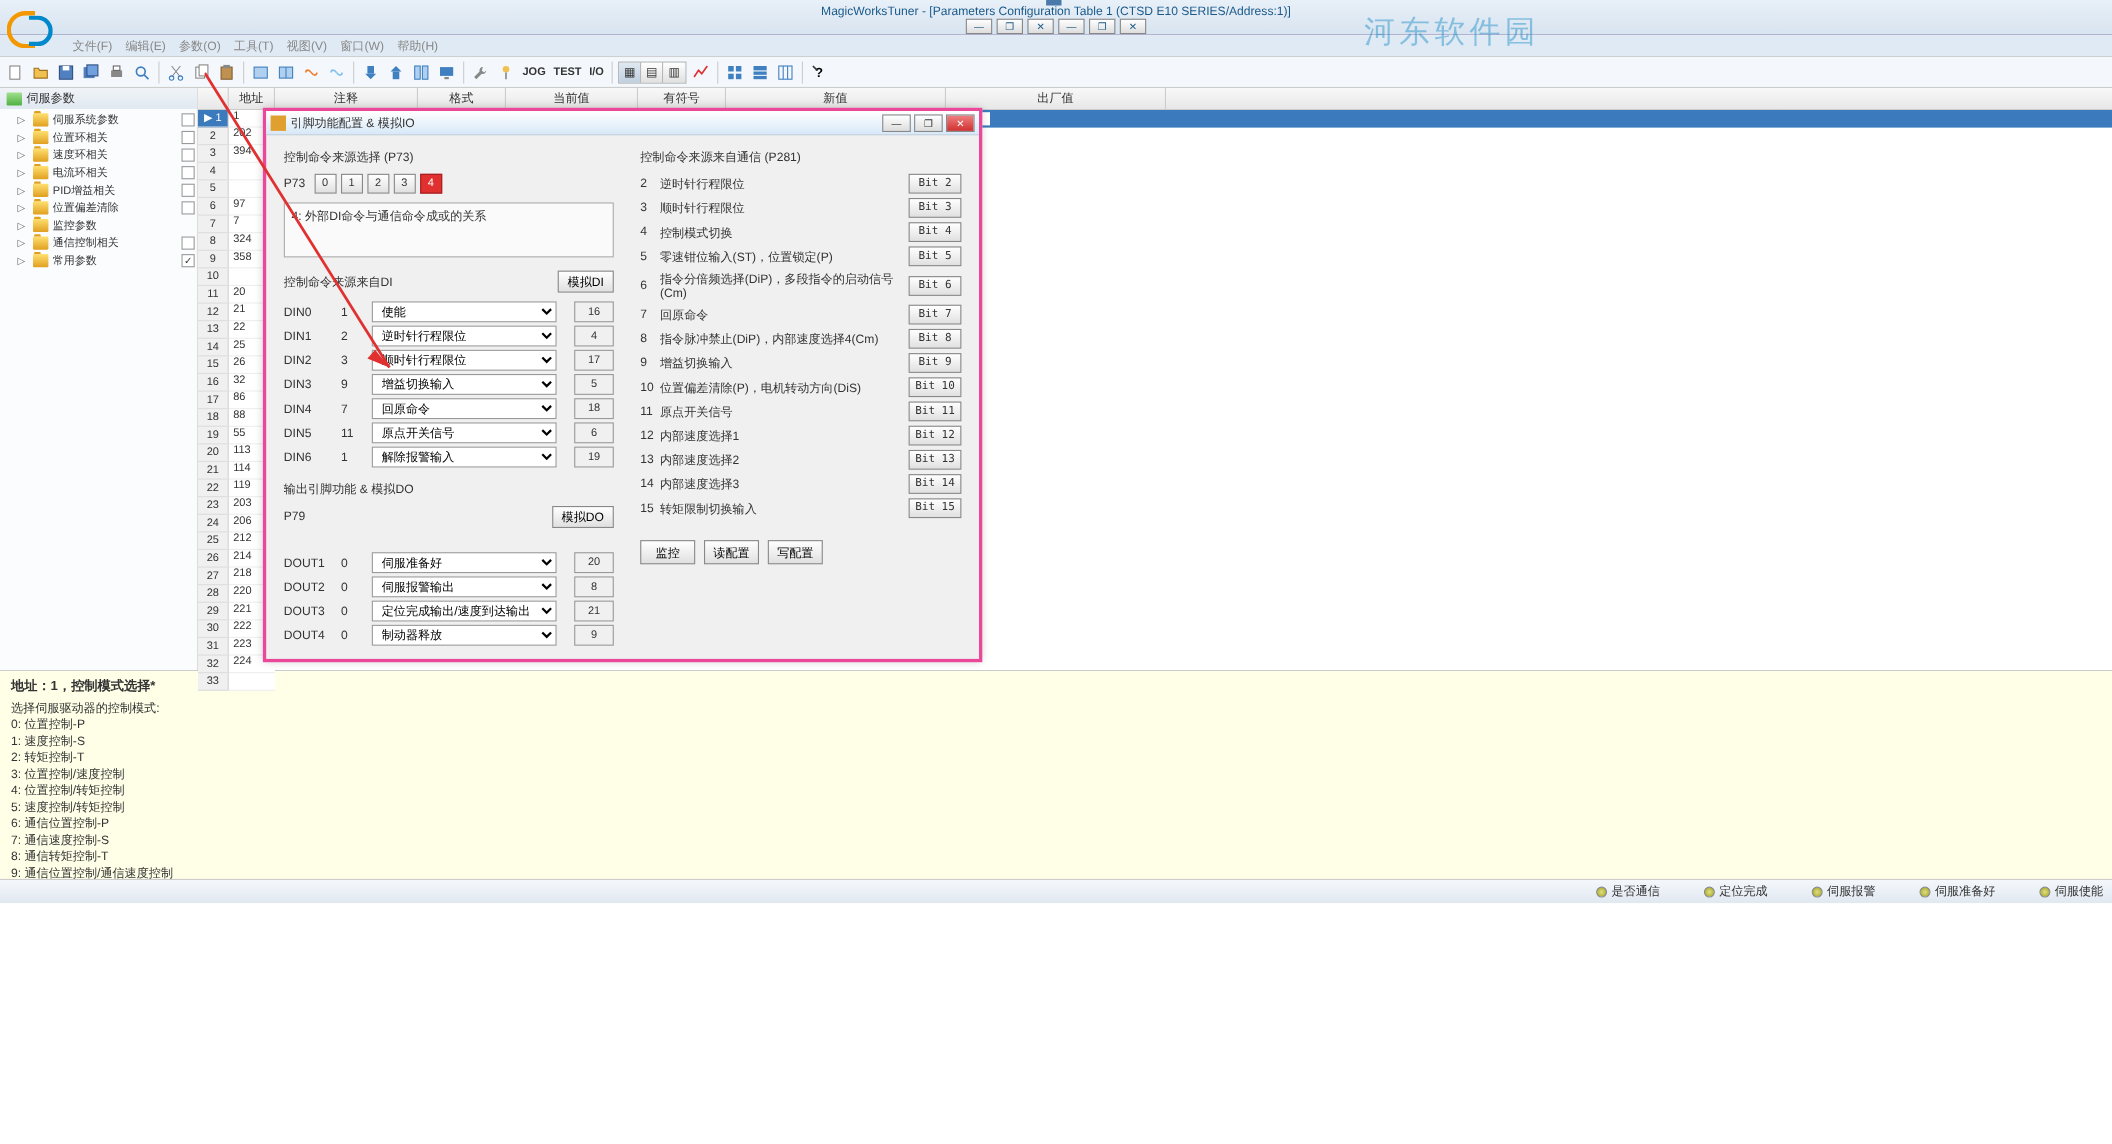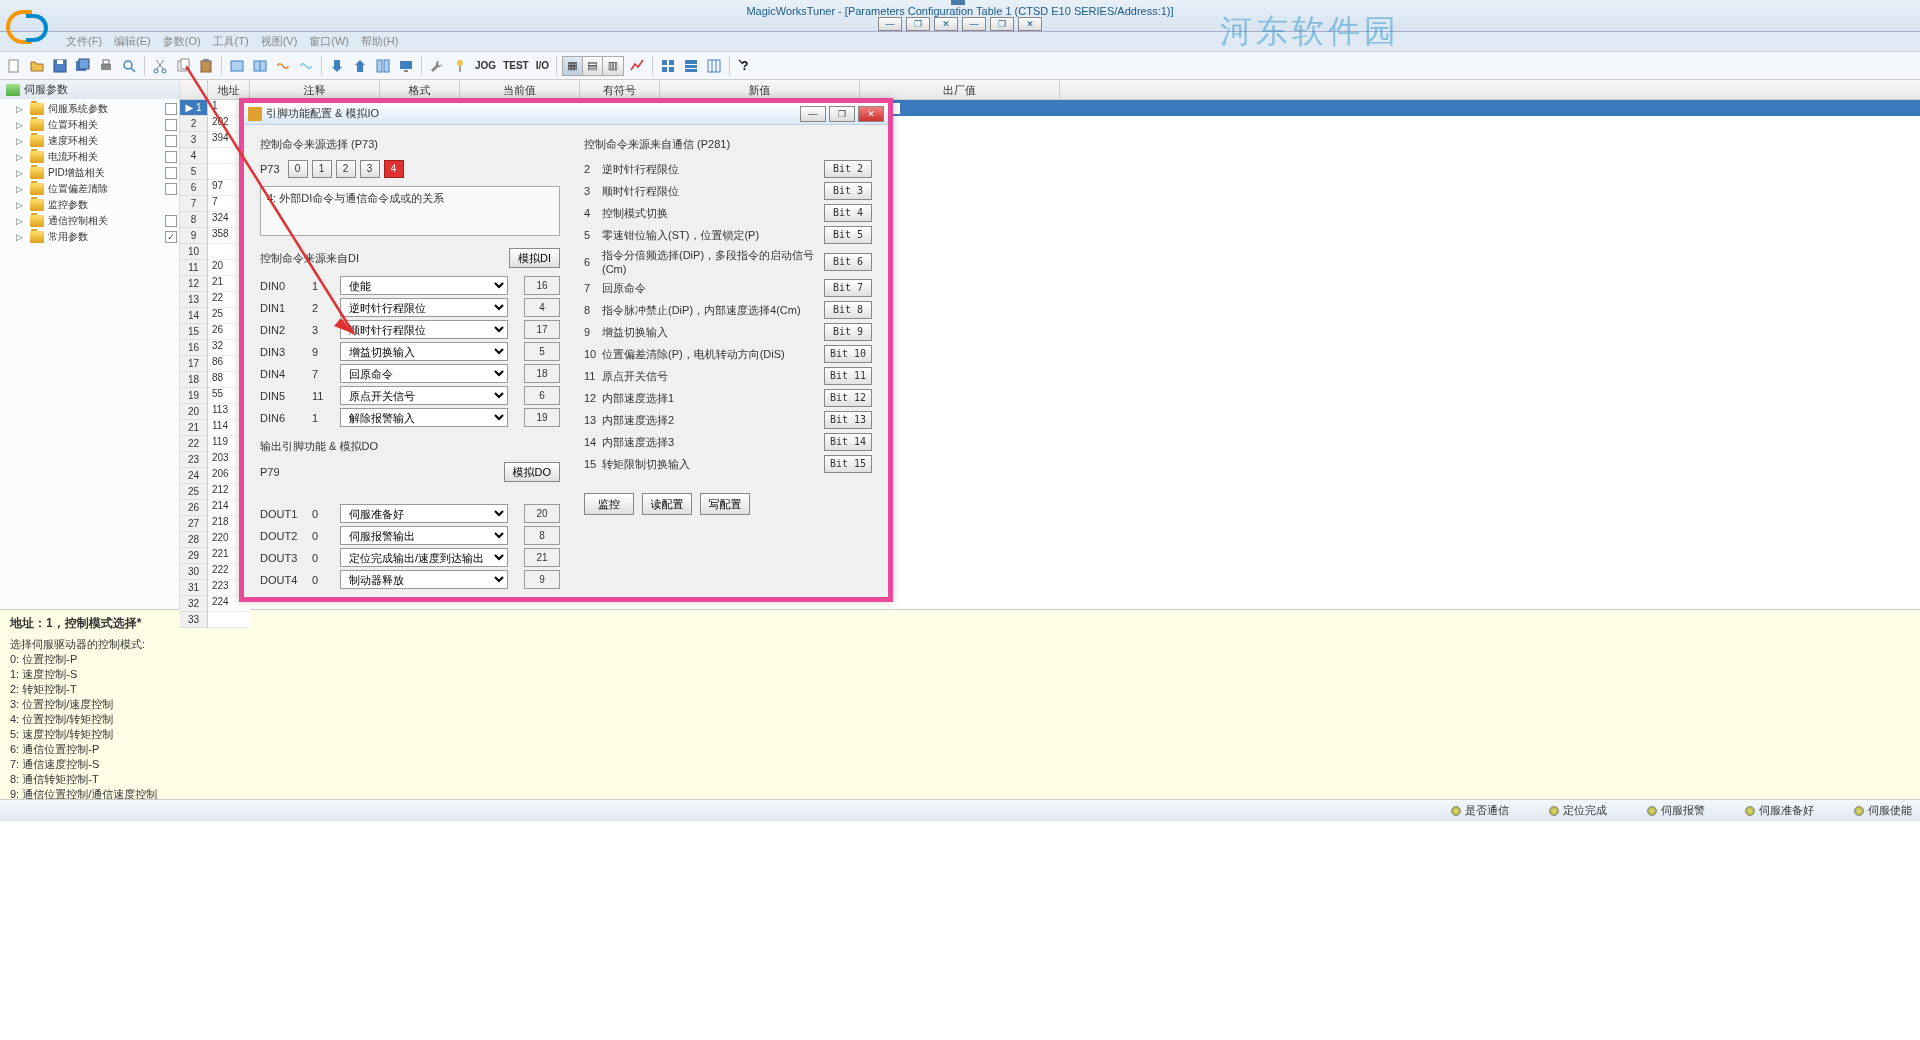--- a/index.html
+++ b/index.html
@@ -1,19 +1,19 @@
 <!DOCTYPE html>
 <html><head>
 <meta charset="utf-8">
 <style>
 * { box-sizing: border-box; margin: 0; padding: 0; font-family: "Microsoft YaHei", Tahoma, sans-serif; }
 body { background: #fff; font-size: 11px; color: #333; width: 1920px; height: 1040px; position: relative; overflow: hidden; }
 
 
-.watermark { position: absolute; top: 10px; right: 520px; z-index: 1000; opacity: 0.4; font-size: 32px; color: #0080c0; letter-spacing: 4px; }
+.watermark { position: absolute; top: 10px; right: 520px; z-index: 1000; opacity: 0.4; font-size: 28px; color: #0080c0; letter-spacing: 4px; }
 .logo-wm { position: absolute; top: 4px; left: 4px; width: 50px; height: 50px; z-index: 200; }
 .logo-wm .circle1 { width: 26px; height: 34px; border: 4px solid #f39800; border-right: none; border-radius: 18px 0 0 18px; position: absolute; left: 2px; top: 6px; }
 .logo-wm .circle2 { width: 22px; height: 28px; border: 4px solid #0088cc; border-left: none; border-radius: 0 14px 14px 0; position: absolute; left: 22px; top: 10px; }
 
 
 .titlebar { height: 32px; background: linear-gradient(#e8f0f8, #d8e4f0); display: flex; align-items: center; padding: 0 4px; font-size: 11px; color: #1a5a8a; border-bottom: 1px solid #aac; flex-direction: column; }
 .title-icon { width: 14px; height: 14px; background: #4a7aaa; margin-right: 4px; }
 .title-text { flex: 1; }
 .winctrls { display: flex; gap: 4px; }
 .winctrls span { display: inline-flex; width: 24px; height: 14px; border: 1px solid #888; background: linear-gradient(#fff,#ddd); align-items:center; justify-content:center; font-size: 9px; cursor: pointer; }
@@ -51,21 +51,21 @@
 .rowcol { width: 28px; background: #f0f0f0; border-right: 1px solid #ccc; }
 .rowcol div { height: 16px; text-align: center; font-size: 10px; border-bottom: 1px solid #ddd; line-height: 16px; }
 .addrcol { width: 42px; background: #fff; }
 .addrcol div { height: 16px; padding: 0 4px; font-size: 10px; border-bottom: 1px solid #eee; }
 .tblhead { height: 20px; background: linear-gradient(#f8f8f8,#e8e8e8); display: flex; border-bottom: 1px solid #ccc; font-size: 11px; }
 .tblhead span { border-right: 1px solid #ccc; text-align: center; line-height: 20px; }
 .selrow { background: #3a7abd; color: #fff; height: 16px; display: flex; align-items: center; font-size: 10px; }
 .tblbody { flex:1; position:relative; }
 
 
-.dialog { position: absolute; left: 239px; top: 98px; width: 654px; height: 504px; background: #f0f0f0; border: 5px solid #ec4899; box-shadow: 0 0 8px rgba(0,0,0,.2); }
+.dialog { position: absolute; left: 239px; top: 98px; width: 654px; height: 504px; background: #f0f0f0; border: 3px solid #ec4899; box-shadow: 0 0 8px rgba(0,0,0,.2); }
 .dlg-title { height: 22px; background: linear-gradient(#fff, #d8e8f8); display: flex; align-items: center; padding: 0 4px; border-bottom: 1px solid #c0d0e0; font-size: 11px; }
 .dlg-title .ico { width: 14px; height: 14px; background: #e0a030; margin-right: 4px; }
 .dlg-title .ttxt { flex: 1; }
 .dlg-wc { display: flex; gap: 3px; }
 .dlg-wc span { width: 26px; height: 16px; border: 1px solid #888; display: inline-flex; align-items:center; justify-content:center; font-size:9px; background: linear-gradient(#fff,#ddd); cursor:pointer; }
 .dlg-wc .xx { background: linear-gradient(#f08080,#d03030); color:#fff; }
 .dlg-body { padding: 12px 16px; display:flex; gap: 24px; height: calc(100% - 22px); }
 .col1 { width: 300px; }
 .col2 { flex: 1; }
 .grp-label { font-size: 11px; margin-bottom: 8px; }

